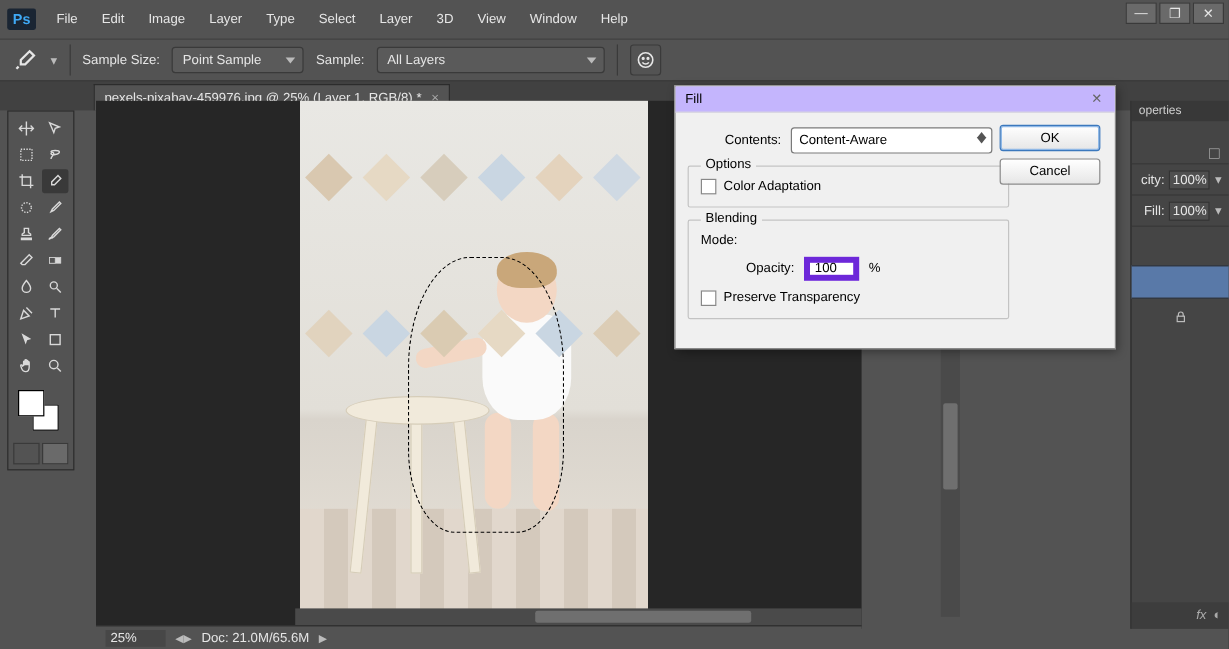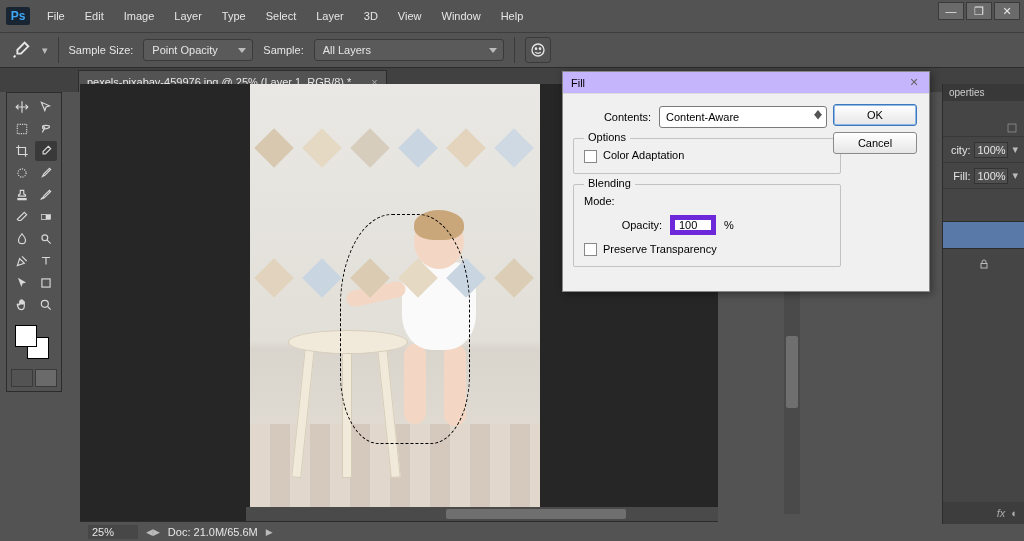--- a/index.html
+++ b/index.html
@@ -13,21 +13,21 @@
 
 .optbar{height:36px;background:#535353;border-top:1px solid #3d3d3d;border-bottom:1px solid #2c2c2c;display:flex;align-items:center;padding:0 10px;gap:10px;}
 .optbar .label{color:#e6e6e6;}
 .dropdown{background:#5a5a5a;border:1px solid #3a3a3a;height:22px;display:flex;align-items:center;padding:0 18px 0 8px;border-radius:3px;position:relative;color:#e6e6e6;min-width:110px;}
 .dropdown::after{content:"";position:absolute;right:6px;width:0;height:0;border-left:4px solid transparent;border-right:4px solid transparent;border-top:5px solid #bbb;}
 .eyedrop{width:22px;height:22px;color:#e6e6e6;display:flex;align-items:center;justify-content:center;}
 .smiley-btn{width:26px;height:26px;border:1px solid #3a3a3a;border-radius:3px;display:flex;align-items:center;justify-content:center;color:#e6e6e6;}
 .vsep{width:1px;height:26px;background:#3a3a3a;}
 
 .tabrow{height:24px;background:#414141;display:flex;align-items:flex-end;padding-left:78px;}
-.doctab{background:#535353;border:1px solid #2c2c2c;border-bottom:none;height:22px;display:flex;align-items:center;padding:0 8px;gap:20px;color:#e6e6e6;font-size:11px;}
+.doctab{background:#535353;border:1px solid #2c2c2c;border-bottom:none;height:22px;display:flex;align-items:center;padding:0 8px;gap:8px;color:#e6e6e6;font-size:11px;}
 .doctab .close{color:#aaa;}
 
 .tools{position:absolute;left:6px;top:92px;width:56px;background:#535353;border:1px solid #2c2c2c;padding:4px;display:grid;grid-template-columns:1fr 1fr;gap:2px;}
 .tool{width:22px;height:20px;display:flex;align-items:center;justify-content:center;color:#d9d9d9;border-radius:2px;}
 .tool.sel{background:#393939;}
 .tool svg{width:14px;height:14px;}
 .swatches{grid-column:1/3;height:40px;position:relative;margin-top:6px;}
 .sw1{position:absolute;left:4px;top:2px;width:22px;height:22px;background:#fff;border:1px solid #000;}
 .sw2{position:absolute;left:16px;top:14px;width:22px;height:22px;background:#fff;border:1px solid #000;}
 .qm{grid-column:1/3;display:flex;gap:2px;margin-top:4px;}
@@ -111,21 +111,21 @@
 <div class="optbar">
   <div class="eyedrop">
     <svg viewBox="0 0 24 24" fill="none" stroke="currentColor" stroke-width="2">
         <path d="M18 6l-2-2-8 8v4h4l8-8-2-2z"></path>
         <path d="M4 20l2-2"></path>
       </svg>
   </div>
   <span style="color:#bbb">▾</span>
   <div class="vsep"></div>
   <span class="label">Sample Size:</span>
-  <div class="dropdown">Point Opacity</div>
+  <div class="dropdown">Point Sample</div>
   <span class="label">Sample:</span>
   <div class="dropdown" style="min-width:190px">All Layers</div>
   <div class="vsep"></div>
   <div class="smiley-btn">
     <svg width="16" height="16" viewBox="0 0 24 24" fill="none" stroke="currentColor" stroke-width="2">
         <circle cx="12" cy="12" r="9"></circle>
         <circle cx="9" cy="10" r="1" fill="currentColor"></circle>
         <circle cx="15" cy="10" r="1" fill="currentColor"></circle>
         <path d="M8 15c1 1.5 2.5 2 4 2s3-.5 4-2"></path>
       </svg>

